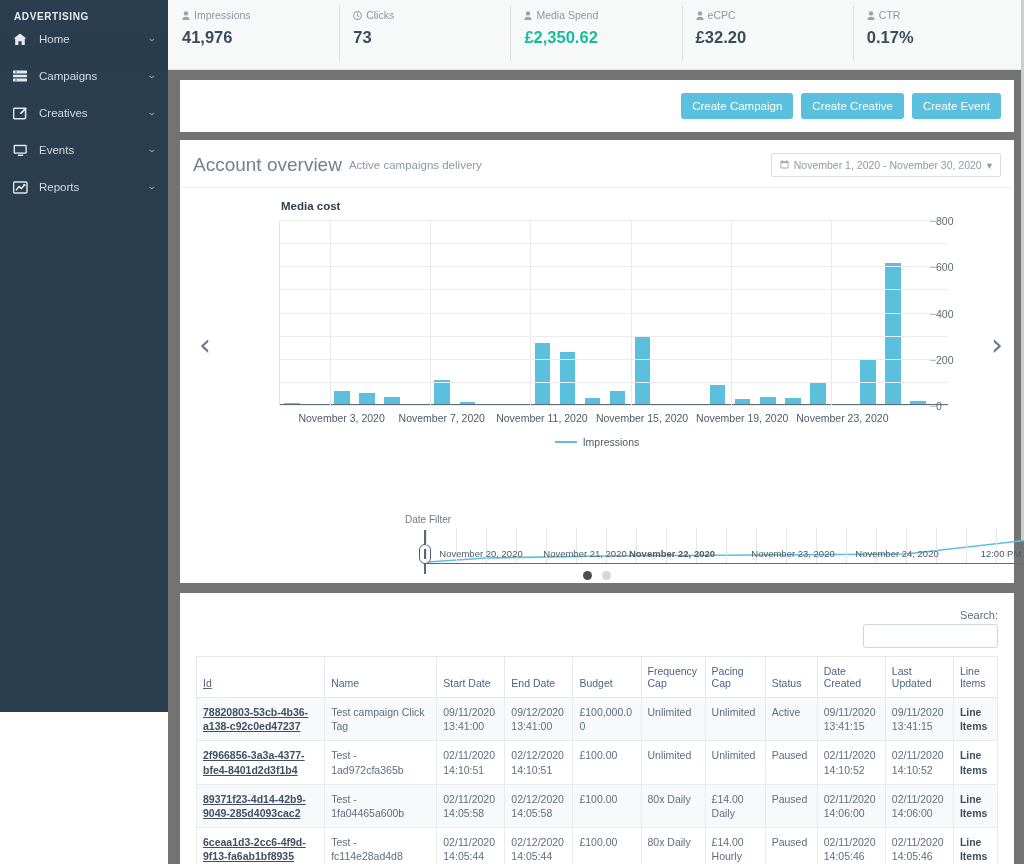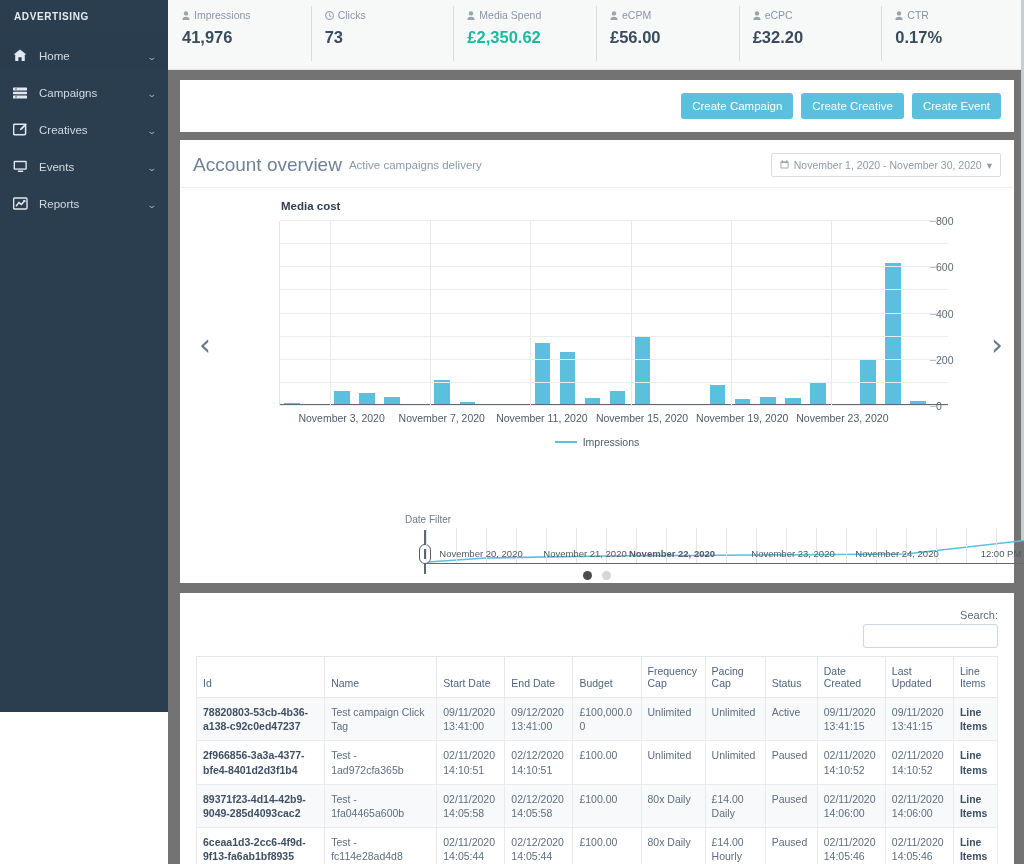--- a/index.html
+++ b/index.html
@@ -24,21 +24,21 @@
     height: 33px;
     display: flex; align-items: center;
     padding-left: 14px;
     font-size: 10px; font-weight: bold;
     letter-spacing: 0.6px;
     color: #e6eaee;
     background: #2b3e50;
   }
   .nav-item {
     height: 37px;
-    display: flex; align-items: flex-end;
+    display: flex; align-items: flex-start;
     padding: 0 12px 8px 13px;
     font-size: 11.5px;
     color: #d3dae1;
     cursor: pointer;
     position: relative;
   }
   .nav-item.active { background: #2a3d4e; }
   .nav-icon {
     width: 20px; display: flex; align-items: center; justify-content: flex-start;
     color: #e2e8ee;
@@ -304,21 +304,21 @@
     border: 1px solid #e8ecef;
     padding: 7px 6px;
     vertical-align: top;
     line-height: 1.35;
     word-break: break-word;
   }
   table.grid tbody tr:nth-child(odd) td { background: #f8f9fa; }
   table.grid tbody tr:nth-child(even) td { background: #ffffff; }
   td.id-cell { font-weight: bold; color: #3f5064; }
   td.li-cell { font-weight: bold; color: #3f5064; }
-  .c0 { width: 16%; } .c1 { width: 14%; } .c2 { width: 8.5%; }
+  .c0 { width: 16%; text-decoration: underline; } .c1 { width: 14%; } .c2 { width: 8.5%; }
   .c3 { width: 8.5%; } .c4 { width: 8.5%; } .c5 { width: 8%; }
   .c6 { width: 7.5%; } .c7 { width: 6.5%; } .c8 { width: 8.5%; }
   .c9 { width: 8.5%; } .c10 { width: 5.5%; }
 
   .vscroll {
     position: absolute; right: 0; top: 0; width: 3px; height: 540px;
     background: #c9ced2;
   }
 </style>
 </head>
@@ -425,32 +425,20 @@
             <svg width="8" height="9" viewBox="0 0 8 9">
                 <circle cx="4" cy="2.4" r="2.2" fill="#97a5b1"></circle>
                 <path d="M0.4 9 a3.6 3.2 0 0 1 7.2 0 Z" fill="#97a5b1"></path>
               </svg>
           </span>
           <span>Media Spend</span>
         </div>
         <div class="kpi-value money">£2,350.62</div>
       </div>
 
-      <div class="kpi">
-        <div class="kpi-label">
-          <span>
-            <svg width="8" height="9" viewBox="0 0 8 9">
-                <circle cx="4" cy="2.4" r="2.2" fill="#97a5b1"></circle>
-                <path d="M0.4 9 a3.6 3.2 0 0 1 7.2 0 Z" fill="#97a5b1"></path>
-              </svg>
-          </span>
-          <span>eCPM</span>
-        </div>
-        <div class="kpi-value">£56.00</div>
-      </div>
 
       <div class="kpi">
         <div class="kpi-label">
           <span>
             <svg width="8" height="9" viewBox="0 0 8 9">
                 <circle cx="4" cy="2.4" r="2.2" fill="#97a5b1"></circle>
                 <path d="M0.4 9 a3.6 3.2 0 0 1 7.2 0 Z" fill="#97a5b1"></path>
               </svg>
           </span>
           <span>eCPC</span>

